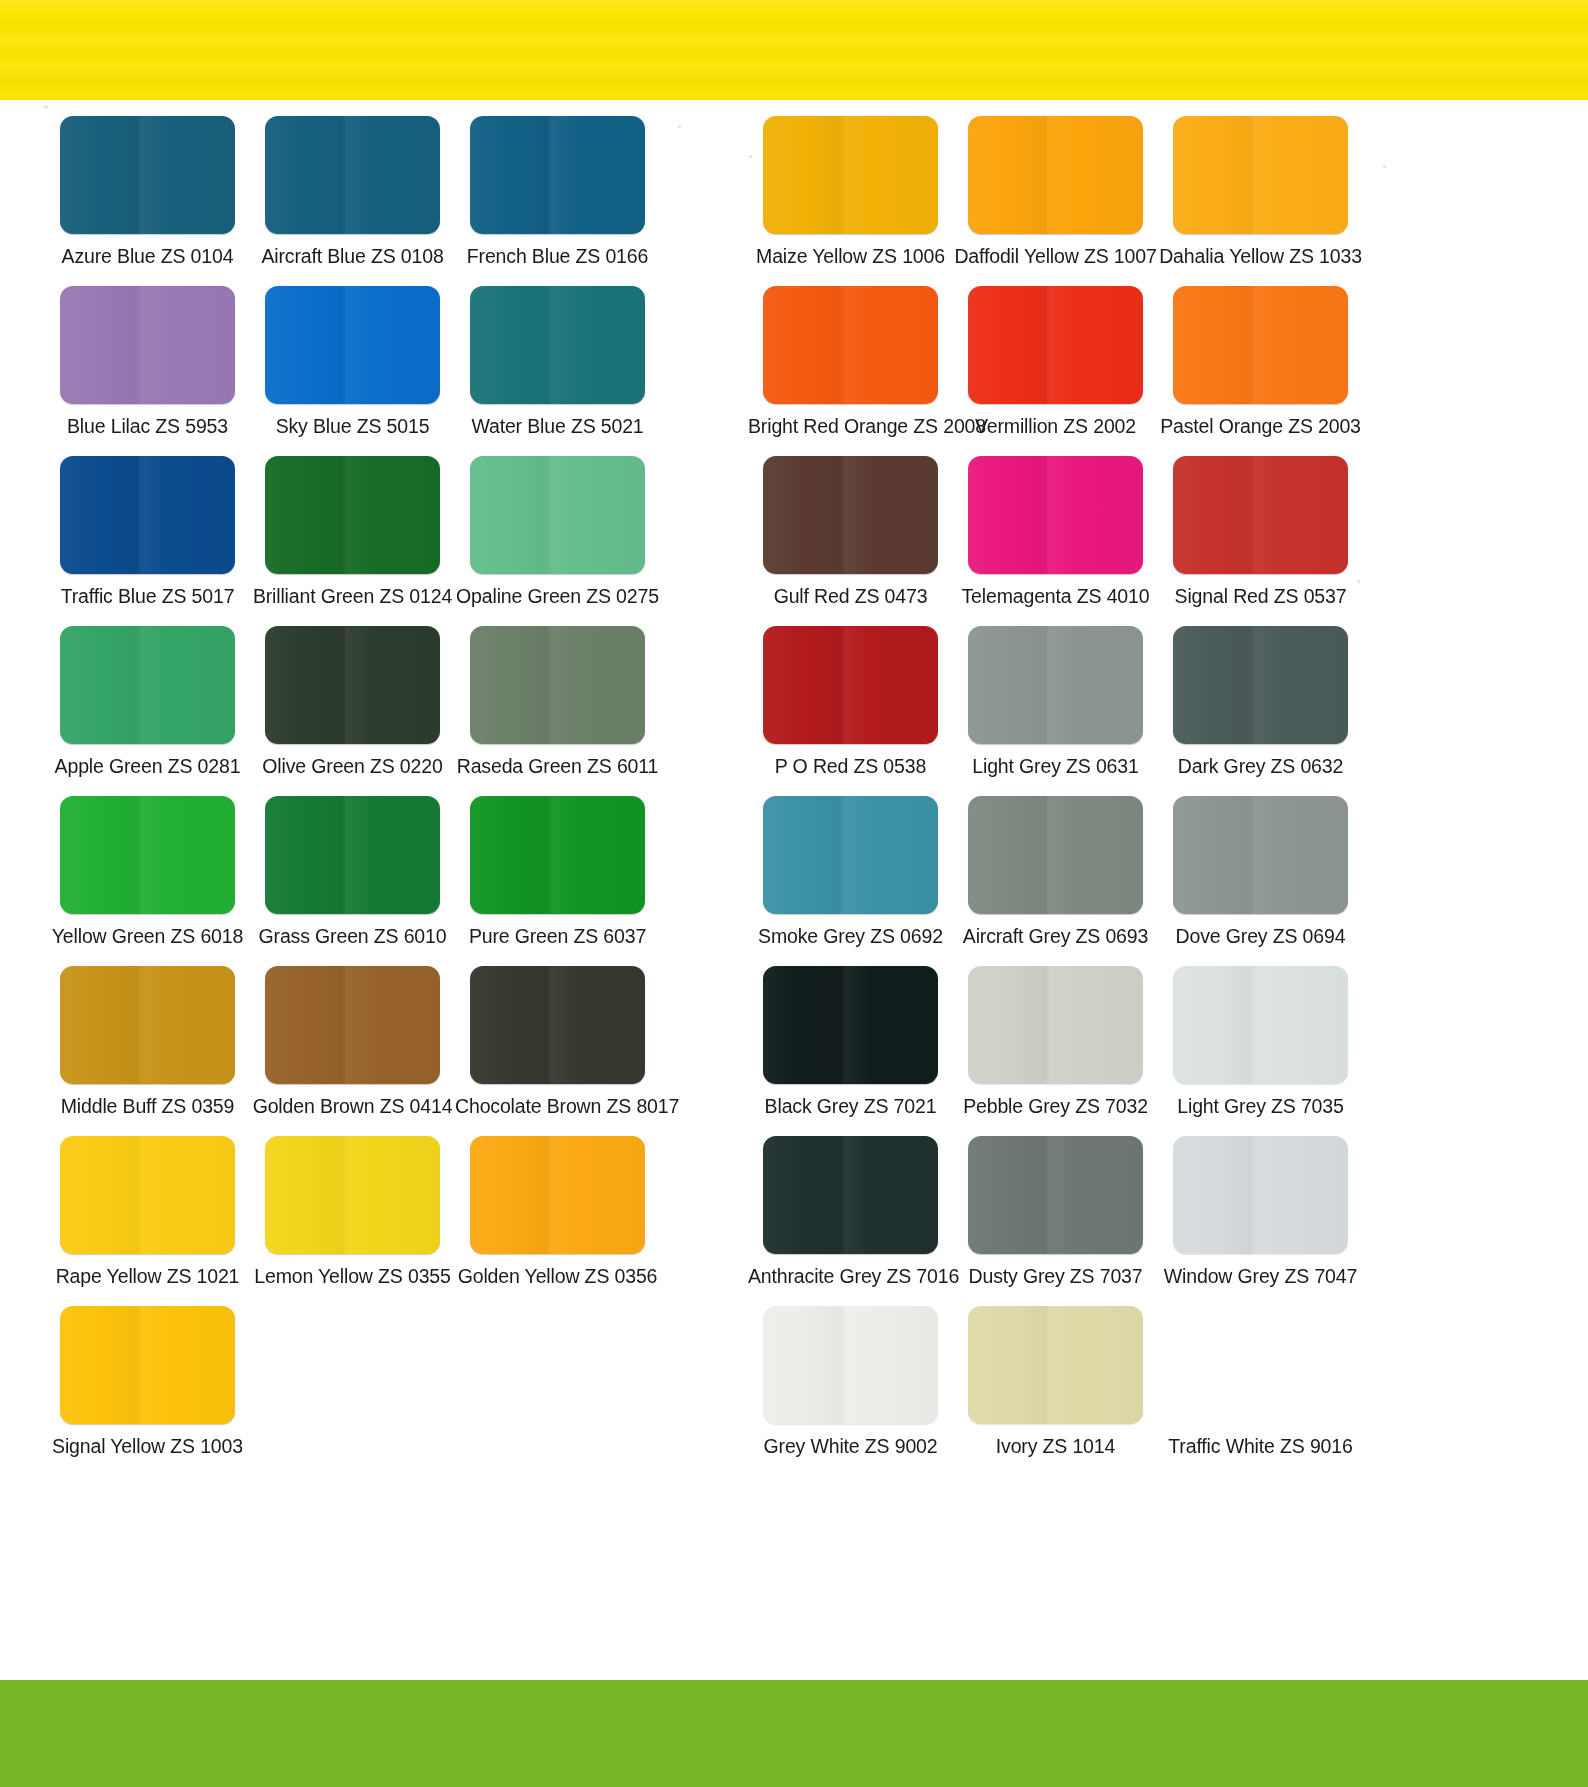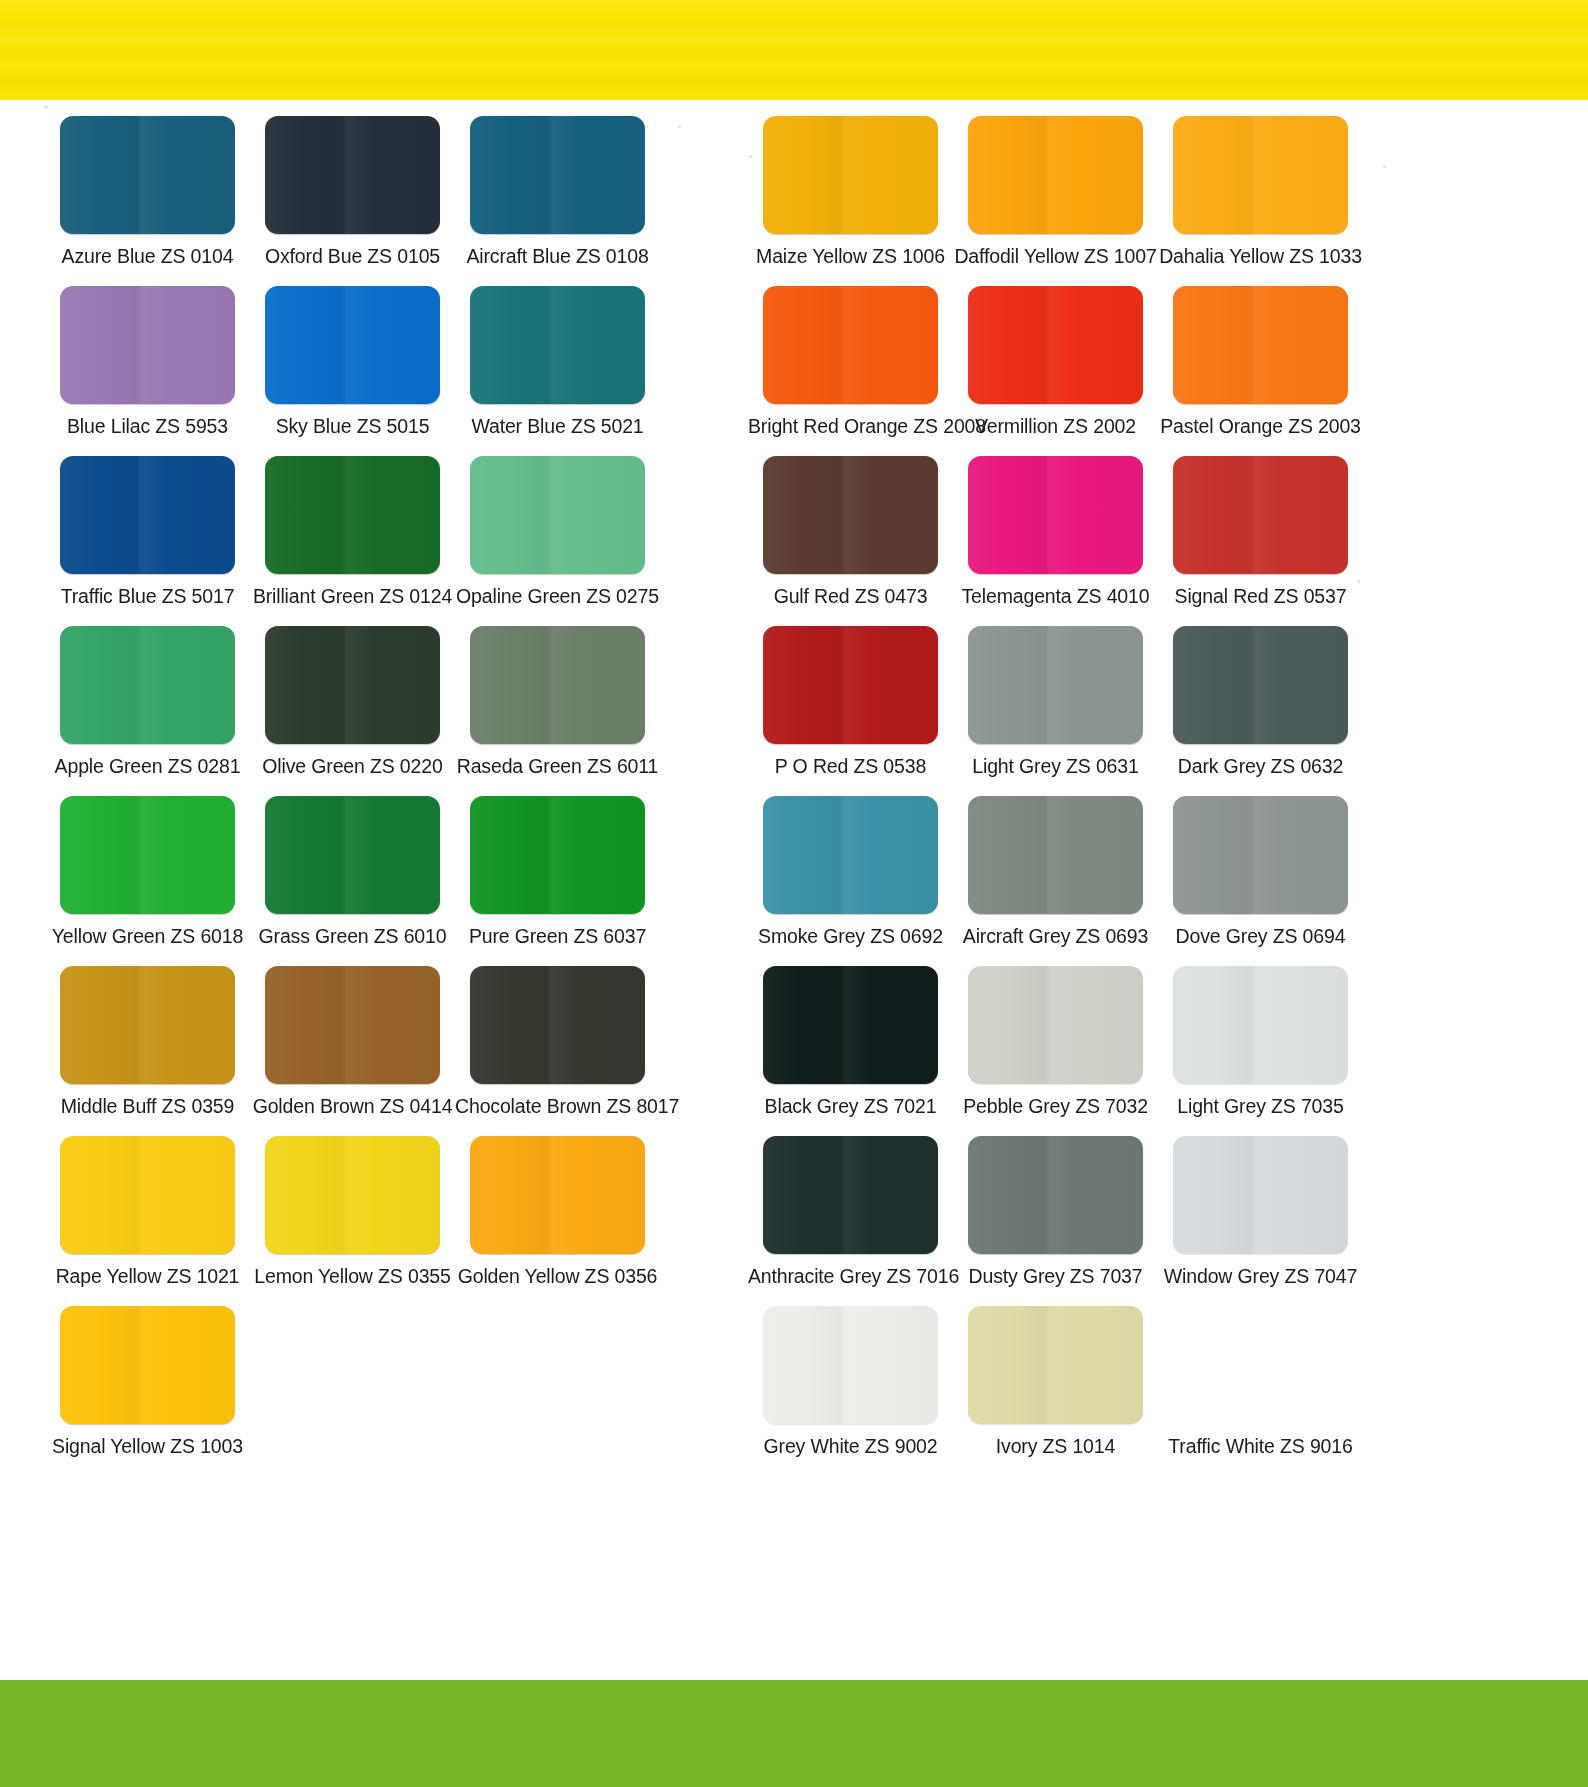--- a/index.html
+++ b/index.html
@@ -143,28 +143,28 @@
   <span class="speck" style="left:1357px;top:480px;width:3px; height:3px;"></span>
   <span class="speck" style="left:967px; top:295px;width:3px; height:3px;"></span>
 
   <div class="chart">
     <div class="half half-left" id="group-left">
         <div class="cell">
           <div class="swatch" style="background: rgb(24, 96, 124);"></div>
           <div class="label">Azure Blue ZS 0104</div>
         </div>
         <div class="cell">
-          <div class="swatch" style="background: rgb(36, 47, 59);"></div>
-          <div class="label">Oxford Bue ZS 0105</div>
-        </div>
-        <div class="cell">
           <div class="swatch" style="background: rgb(21, 96, 127);"></div>
           <div class="label">Aircraft Blue ZS 0108</div>
         </div>
         <div class="cell">
+          <div class="swatch" style="background: rgb(18, 97, 134);"></div>
+          <div class="label">French Blue ZS 0166</div>
+        </div>
+        <div class="cell">
           <div class="swatch" style="background: rgb(154, 120, 180);"></div>
           <div class="label">Blue Lilac ZS 5953</div>
         </div>
         <div class="cell">
           <div class="swatch" style="background: rgb(10, 110, 203);"></div>
           <div class="label">Sky Blue ZS 5015</div>
         </div>
         <div class="cell">
           <div class="swatch" style="background: rgb(26, 115, 120);"></div>
           <div class="label">Water Blue ZS 5021</div>

